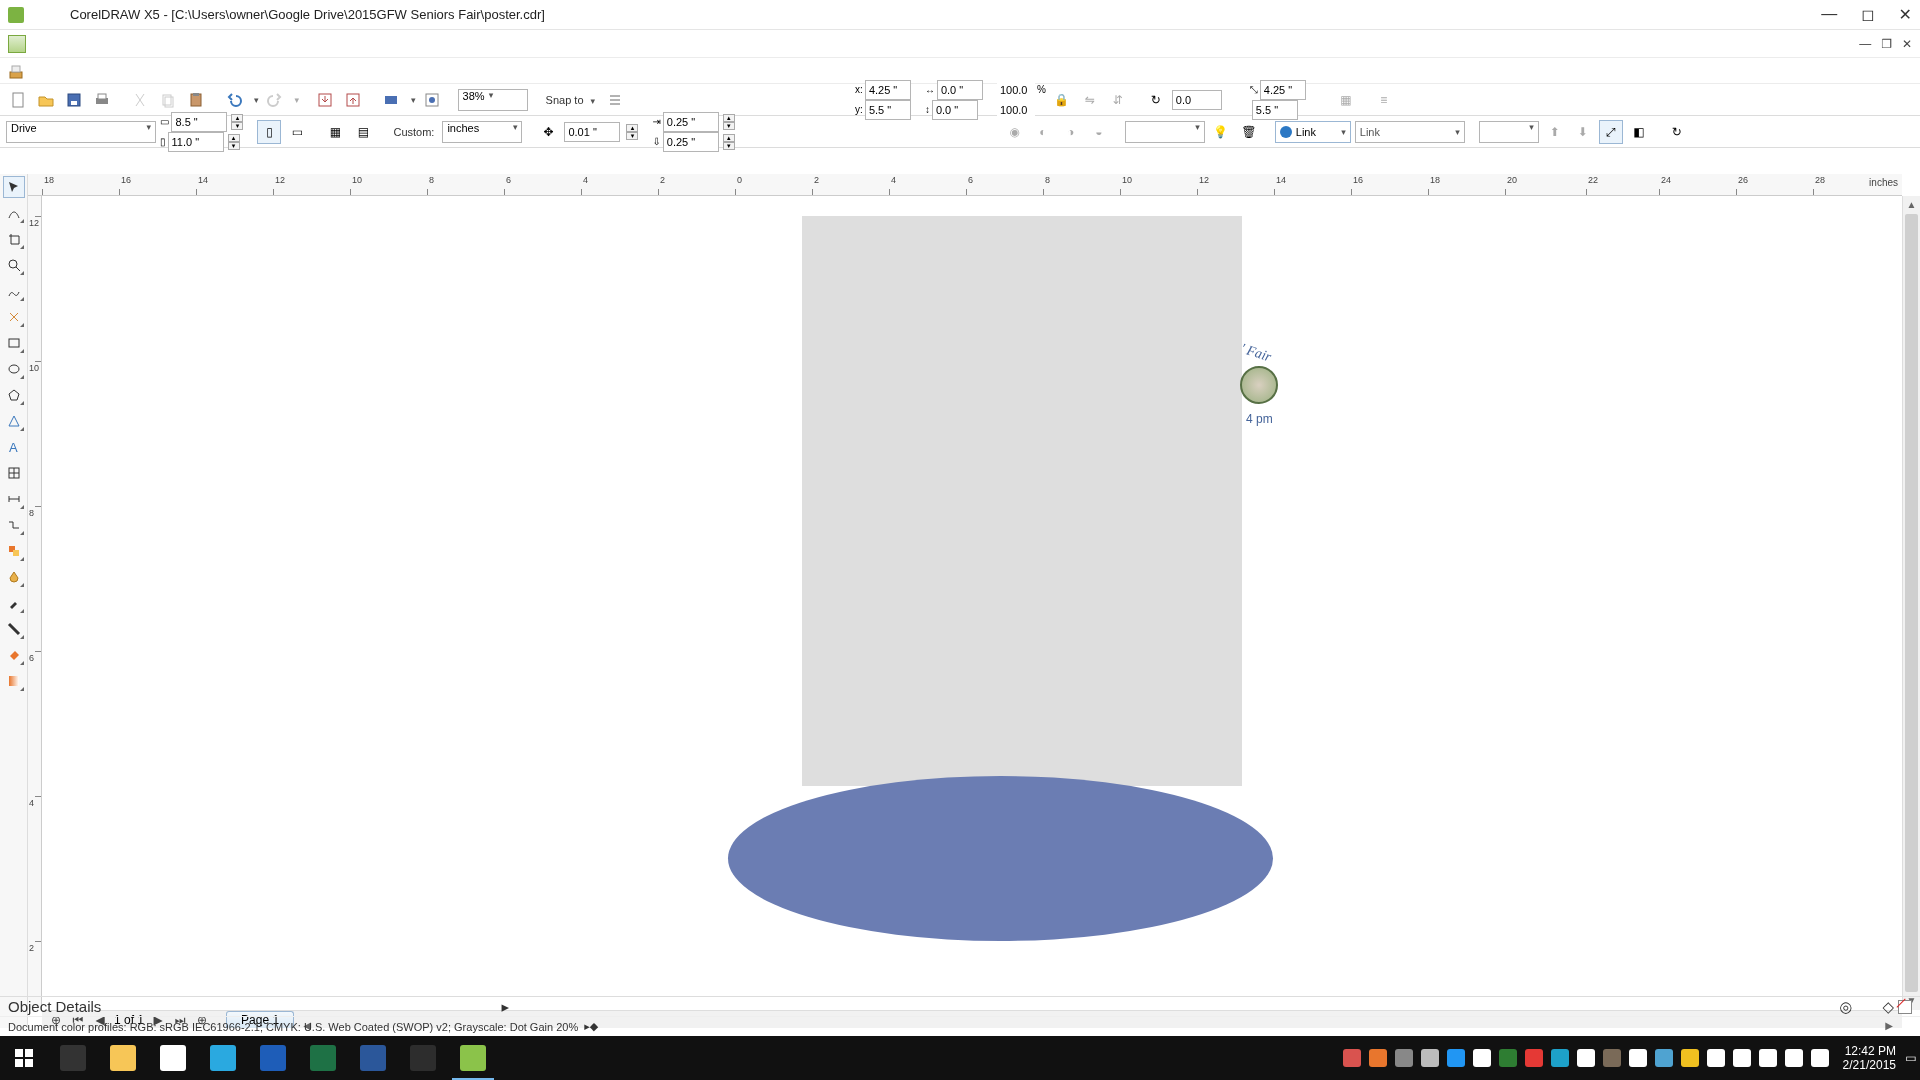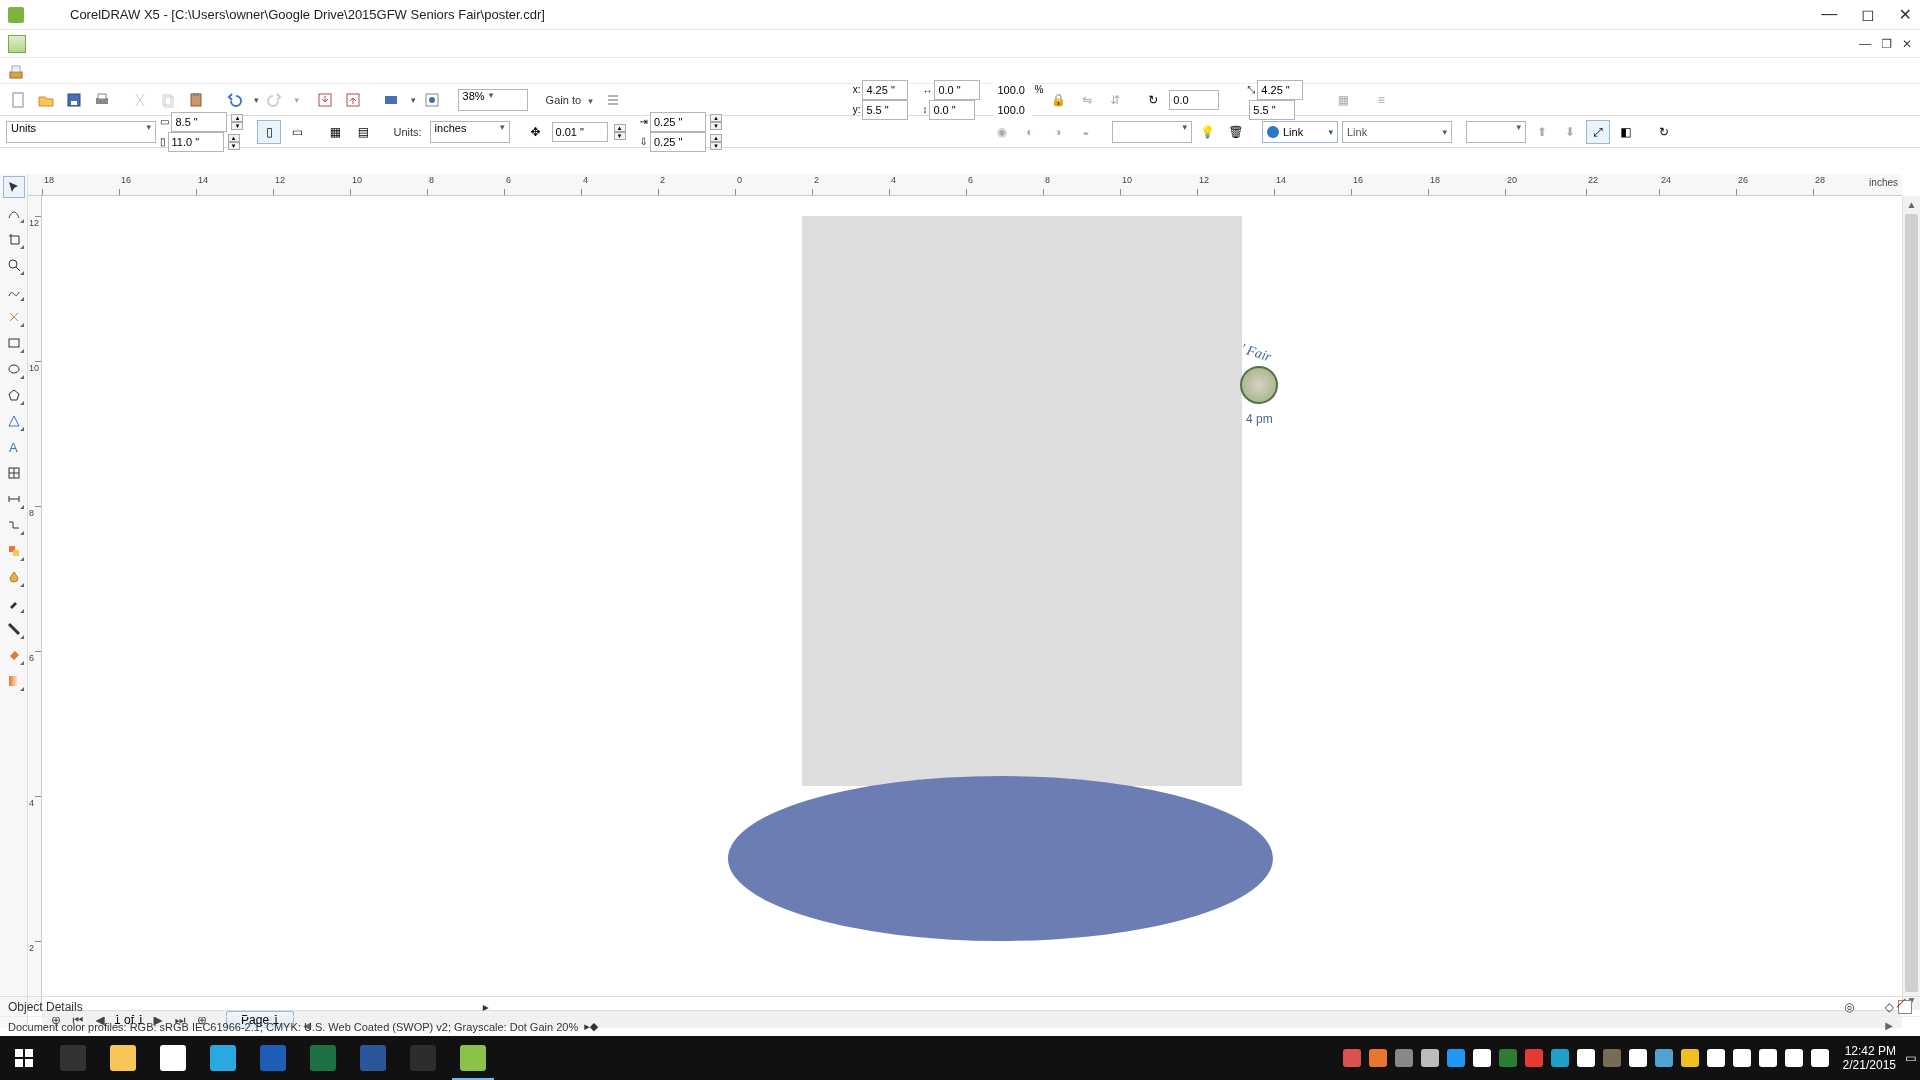--- a/index.html
+++ b/index.html
@@ -78,21 +78,21 @@
 .hscroll-row { position: absolute; left: 14px; right: 18px; bottom: 0; height: 18px; display: flex; background: #f1f1f1; border-top: 1px solid #ddd; align-items: center;}
 .pgnav { display: flex; align-items: center; gap: 6px; padding: 0 6px; font-size: 12px; }
 .pgnav .navbtn { width: 16px; text-align: center; color: #444; }
 .pagetab { background: linear-gradient(#f3f8fc,#d9e9f6); border: 1px solid #9bb7d4; border-bottom: none; padding: 1px 14px; font-size: 12px; margin-left: 10px; border-radius: 3px 3px 0 0;}
 .hscroll-track { flex: 1; position: relative; margin: 0 4px;}
 .hscroll-thumb { position: absolute; top: 2px; bottom: 2px; background: #cfcfcf; border-radius: 2px;}
 .scrbtn { width: 18px; text-align: center; font-size: 10px; color: #666;}
 
 
 .statusbars { position: absolute; left: 0; right: 0; bottom: 44px; }
-.status1 { height: 20px; border-top: 1px solid #ddd; display: flex; align-items: center; padding: 0 8px; font-size: 12px; color: #333;}
+.status1 { height: 20px; border-top: 1px solid #ddd; display: flex; align-items: center; padding: 0 8px; font-size: 15px; color: #333;}
 .status1 .sfill { flex: 1; }
 .status1 .swatch { width: 14px; height: 14px; margin-left: 4px;}
 .status2 { height: 20px; border-top: 1px solid #eee; display: flex; align-items: center; padding: 0 8px; font-size: 11px; color: #333;}
 
 
 .taskbar { position: absolute; left: 0; right: 0; bottom: 0; height: 44px; background: #111; display: flex; align-items: center; color: #fff; }
 .taskbar .start { width: 48px; height: 100%; display: flex; align-items: center; justify-content: center; }
 .taskbar .start .win { width: 18px; height: 18px; display: grid; grid-template-columns: 1fr 1fr; grid-template-rows: 1fr 1fr; gap: 2px;}
 .taskbar .start .win div { background: #fff; }
 .taskbar .search { flex: 0 0 400px; height: 100%; display: flex; align-items: center; padding: 0 12px; color: #9a9a9a; font-size: 15px; background: #1a1a1a;}
@@ -221,21 +221,21 @@
         <rect x="2" y="2" width="12" height="12" fill="#fff" stroke="#888"></rect>
         <circle cx="8" cy="8" r="3" fill="#4a6fb3"></circle>
       </svg>
     </div>
   <div class="sep"></div>
   <div class="combo" style="width:70px">
       <span>38%</span>
       <span class="caret">▾</span>
     </div>
   <div class="sep"></div>
-  <div class="fieldlabel"><span>Gain to</span> <span class="caret">▾</span></div>
+  <div class="fieldlabel"><span>Snap to</span> <span class="caret">▾</span></div>
   <div class="tbtn">
       <svg width="16" height="16">
         <path d="M3 4h10M3 8h10M3 12h10" stroke="#666"></path>
       </svg>
     </div>
 
   <div style="flex:0 0 220px"></div>
 
   <div class="propgroup">
     <div class="stack">
@@ -294,21 +294,21 @@
     </div>
   </div>
   <div class="sep" style="width:20px"></div>
   <div class="tbtn grey">▦</div>
   <div class="sep"></div>
   <div class="tbtn grey">≡</div>
 </div>
 
 <div class="toolbar2">
   <div class="combo" style="width:150px">
-      <span>Units</span>
+      <span>Drive</span>
       <span class="caret" style="margin-left:auto">▾</span>
     </div>
   <div class="propgroup">
     <div class="stack">
       <div class="row">
           <span>▭</span>
           <span class="numbox">8.5 "</span>
           <div class="spinners">
             <div>▴</div>
             <div>▾</div>
@@ -324,21 +324,21 @@
         </div>
     </div>
   </div>
   <div class="sep"></div>
   <div class="tbtn" style="border:1px solid #9bb7d4;background:#eaf3fb">▯</div>
   <div class="tbtn">▭</div>
   <div class="sep"></div>
   <div class="tbtn">▦</div>
   <div class="tbtn">▤</div>
   <div class="sep"></div>
-  <span class="fieldlabel">Units:</span>
+  <span class="fieldlabel">Custom:</span>
   <div class="combo" style="width:80px">
       <span>inches</span>
       <span class="caret" style="margin-left:auto">▾</span>
     </div>
   <div class="sep"></div>
   <div class="tbtn">✥</div>
   <div class="numbox">0.01 "</div>
   <div class="spinners">
       <div>▴</div>
       <div>▾</div>

